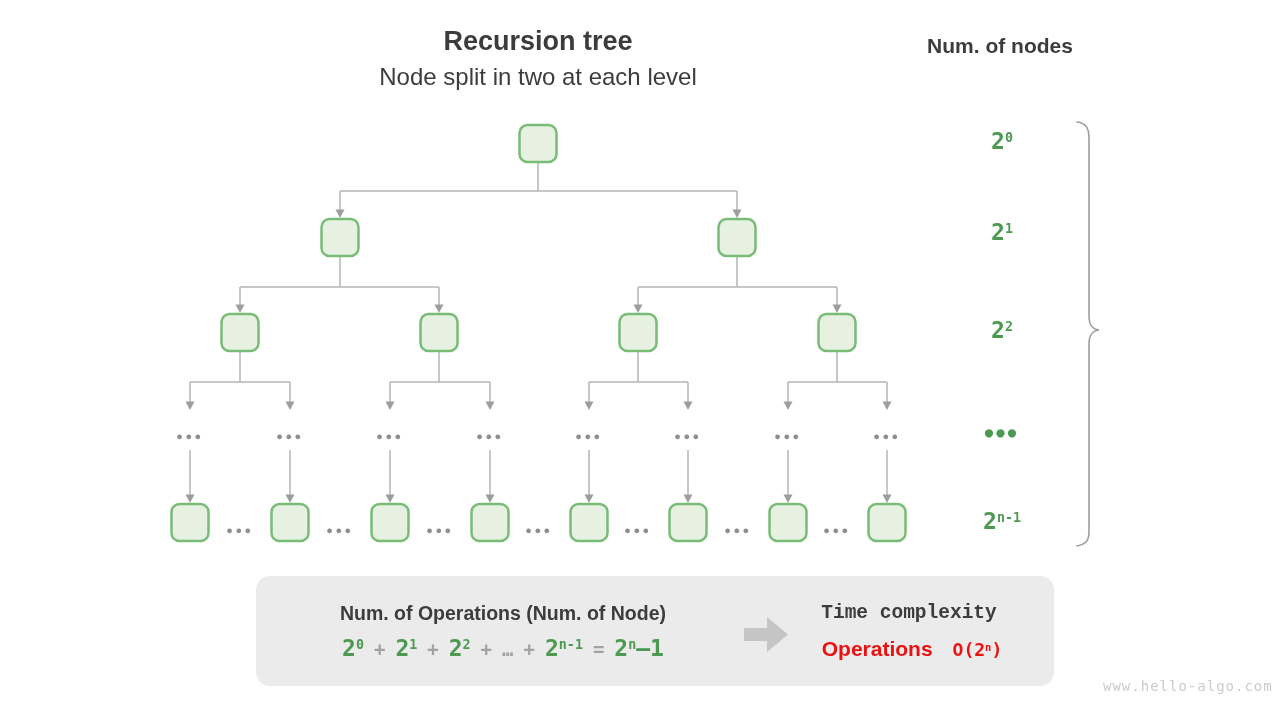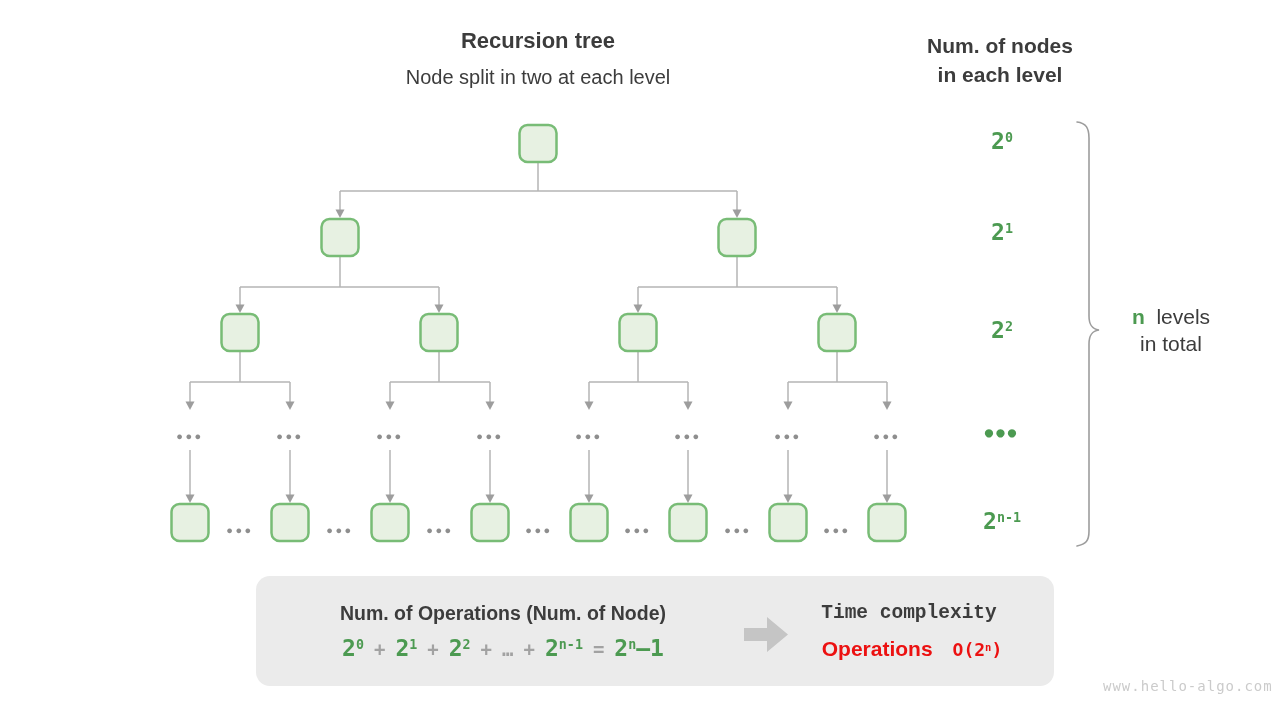--- a/index.html
+++ b/index.html
@@ -8,22 +8,22 @@
     font-family:"Liberation Sans",sans-serif;color:var(--text-dark,#3c3c3c);
   }
   #tree-svg{position:absolute;left:0;top:0;pointer-events:none;}
   .abs{position:absolute;}
   .center{text-align:center;}
   .b{font-weight:bold;}
   .mono{font-family:"DejaVu Sans Mono",monospace;}
   .green{color:var(--green,#4c9a51);}
   .red{color:var(--red,#ec1111);}
 
-  .page-title{left:378px;top:28px;width:320px;font-size:22px;line-height:26px;}
-  .page-subtitle{left:338px;top:64px;width:400px;font-size:20px;line-height:26px;}
+  .page-title{left:378px;top:28px;width:320px;font-size:27px;line-height:26px;}
+  .page-subtitle{left:338px;top:64px;width:400px;font-size:24px;line-height:26px;}
   .right-header{left:900px;top:31px;width:200px;font-size:21px;line-height:29px;font-weight:bold;}
 
   .level-label{
     position:absolute;left:942px;width:120px;height:34px;line-height:34px;
     text-align:center;font-family:"DejaVu Sans Mono",monospace;font-weight:bold;
     font-size:23px;color:var(--green,#4c9a51);
   }
   .level-label sup,.tok sup,.mono sup{
     font-size:58%;position:relative;top:-0.5em;vertical-align:baseline;
   }
@@ -135,35 +135,30 @@
       <rect x="769.5" y="504" width="37" height="37" rx="8" fill="#e7f1e2" stroke="#78bc76" stroke-width="2.5"></rect>
       <rect x="868.5" y="504" width="37" height="37" rx="8" fill="#e7f1e2" stroke="#78bc76" stroke-width="2.5"></rect>
       <path d="M1077,122 C1086,123 1089,128 1089,138 L1089,316 C1089,325 1092,329 1099,330 C1092,331 1089,335 1089,344 L1089,531 C1089,541 1086,544 1077,546" fill="none" stroke="#9d9d9d" stroke-width="1.6" stroke-linecap="round"></path>
     </svg>
 
   <div class="abs center b page-title">Recursion tree</div>
   <div class="abs center page-subtitle">Node split in two at each level</div>
 
   <div class="abs center right-header">
     <div>Num. of nodes</div>
-    <div>in each level</div>
   </div>
 
   <div>
       <div class="level-label" style="top: 124px;"><span>2</span><sup>0</sup></div>
       <div class="level-label" style="top: 215px;"><span>2</span><sup>1</sup></div>
       <div class="level-label" style="top: 313px;"><span>2</span><sup>2</sup></div>
       <div class="level-label level-dots" style="top: 415px;">●●●</div>
       <div class="level-label" style="top: 504px;"><span>2</span><sup>n-1</sup></div>
     </div>
 
-  <div class="abs center brace-label">
-    <div><span class="b green">n</span>&nbsp;&nbsp;<span>levels</span></div>
-    <div>in total</div>
-  </div>
 
   <div>
       <div class="dots" style="left: 168px; top: 430px;">●●●</div>
       <div class="dots" style="left: 268px; top: 430px;">●●●</div>
       <div class="dots" style="left: 368px; top: 430px;">●●●</div>
       <div class="dots" style="left: 468px; top: 430px;">●●●</div>
       <div class="dots" style="left: 567px; top: 430px;">●●●</div>
       <div class="dots" style="left: 666px; top: 430px;">●●●</div>
       <div class="dots" style="left: 766px; top: 430px;">●●●</div>
       <div class="dots" style="left: 865px; top: 430px;">●●●</div>

